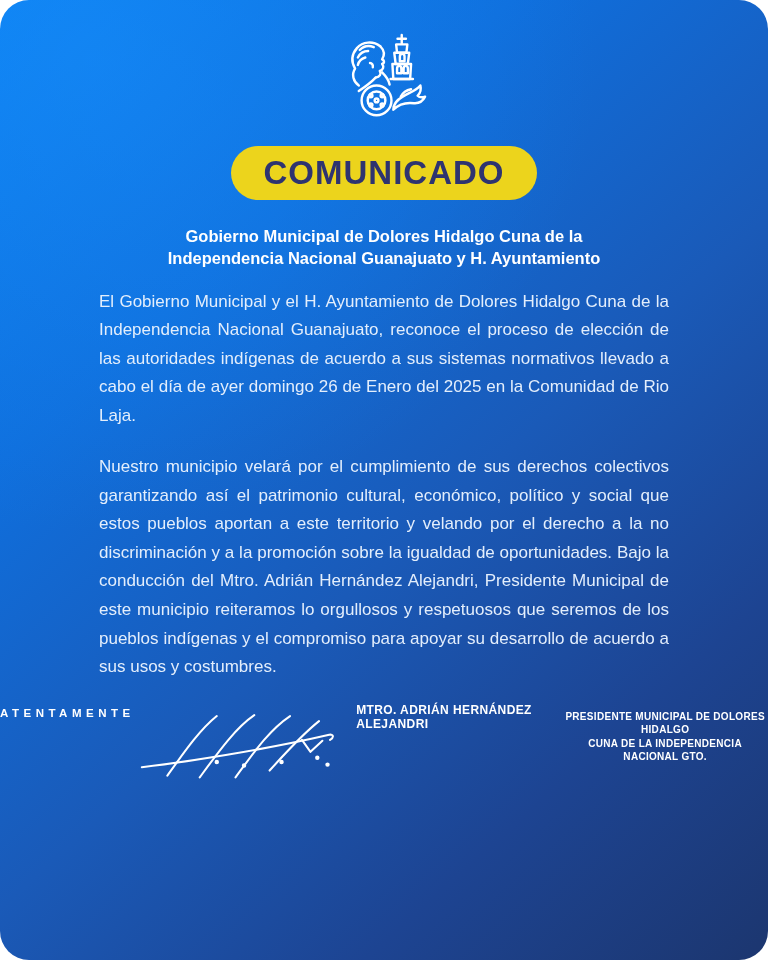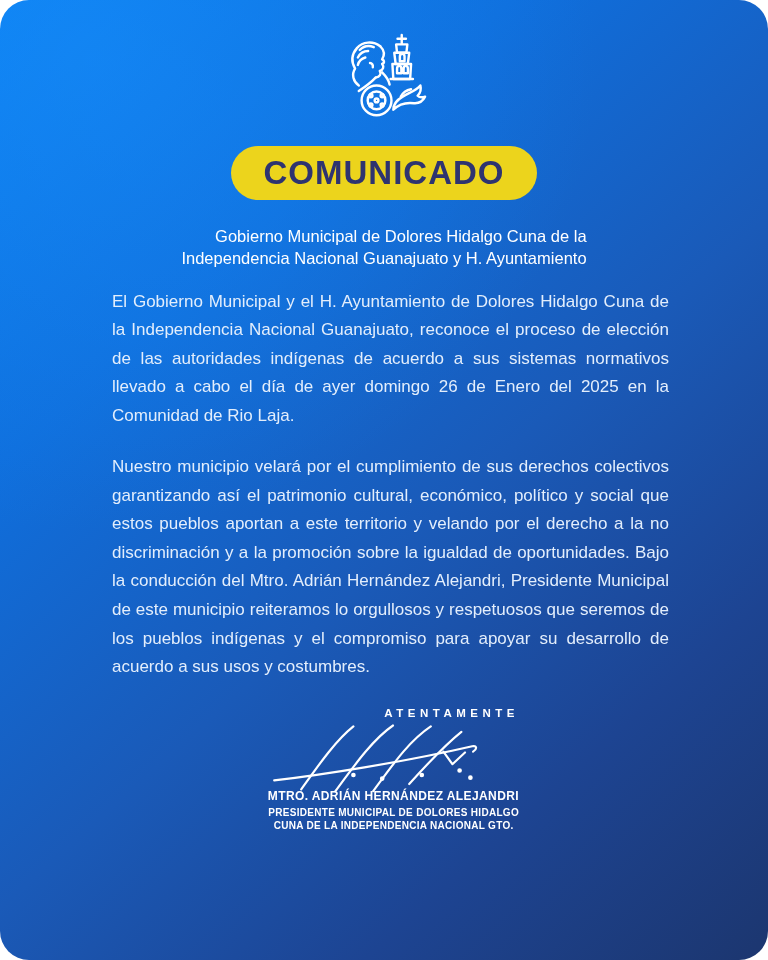--- a/index.html
+++ b/index.html
@@ -25,35 +25,35 @@
     background:#ecd41c;
     border-radius:28px;
     display:flex;align-items:center;justify-content:center;
   }
   .banner span{
     color:#2e3470;font-weight:800;font-size:33px;letter-spacing:1px;
   }
   
   .heading{
     margin-top:26px;
-    text-align:right;color:#ffffff;font-weight:400;
+    text-align:center;color:#ffffff;font-weight:700;
     font-size:16.5px;line-height:1.32;
   }
   
   .bodycol{
     width:570px;margin-top:18px;
     color:#e3eefc;font-size:17px;line-height:1.68;
   }
   .bodycol p{
-    margin:0 0 23px 13px;
+    margin:0 0 23px 0;
     text-align:justify;
   }
   
   .sigblock{
-    margin-top:2px;display:flex;flex-direction:column;align-items:flex-end;
+    margin-top:2px;display:flex;flex-direction:row;align-items:flex-start;
   }
   .salutation{
     color:#ffffff;font-weight:700;font-size:11.5px;letter-spacing:4.5px;
   }
   .signature{width:270px;height:72px;margin-top:2px;}
   .signame{
     color:#ffffff;font-weight:800;font-size:12px;letter-spacing:.4px;margin-top:-4px;
   }
   .sigtitle{
     color:#ffffff;font-weight:700;font-size:10px;letter-spacing:.3px;

